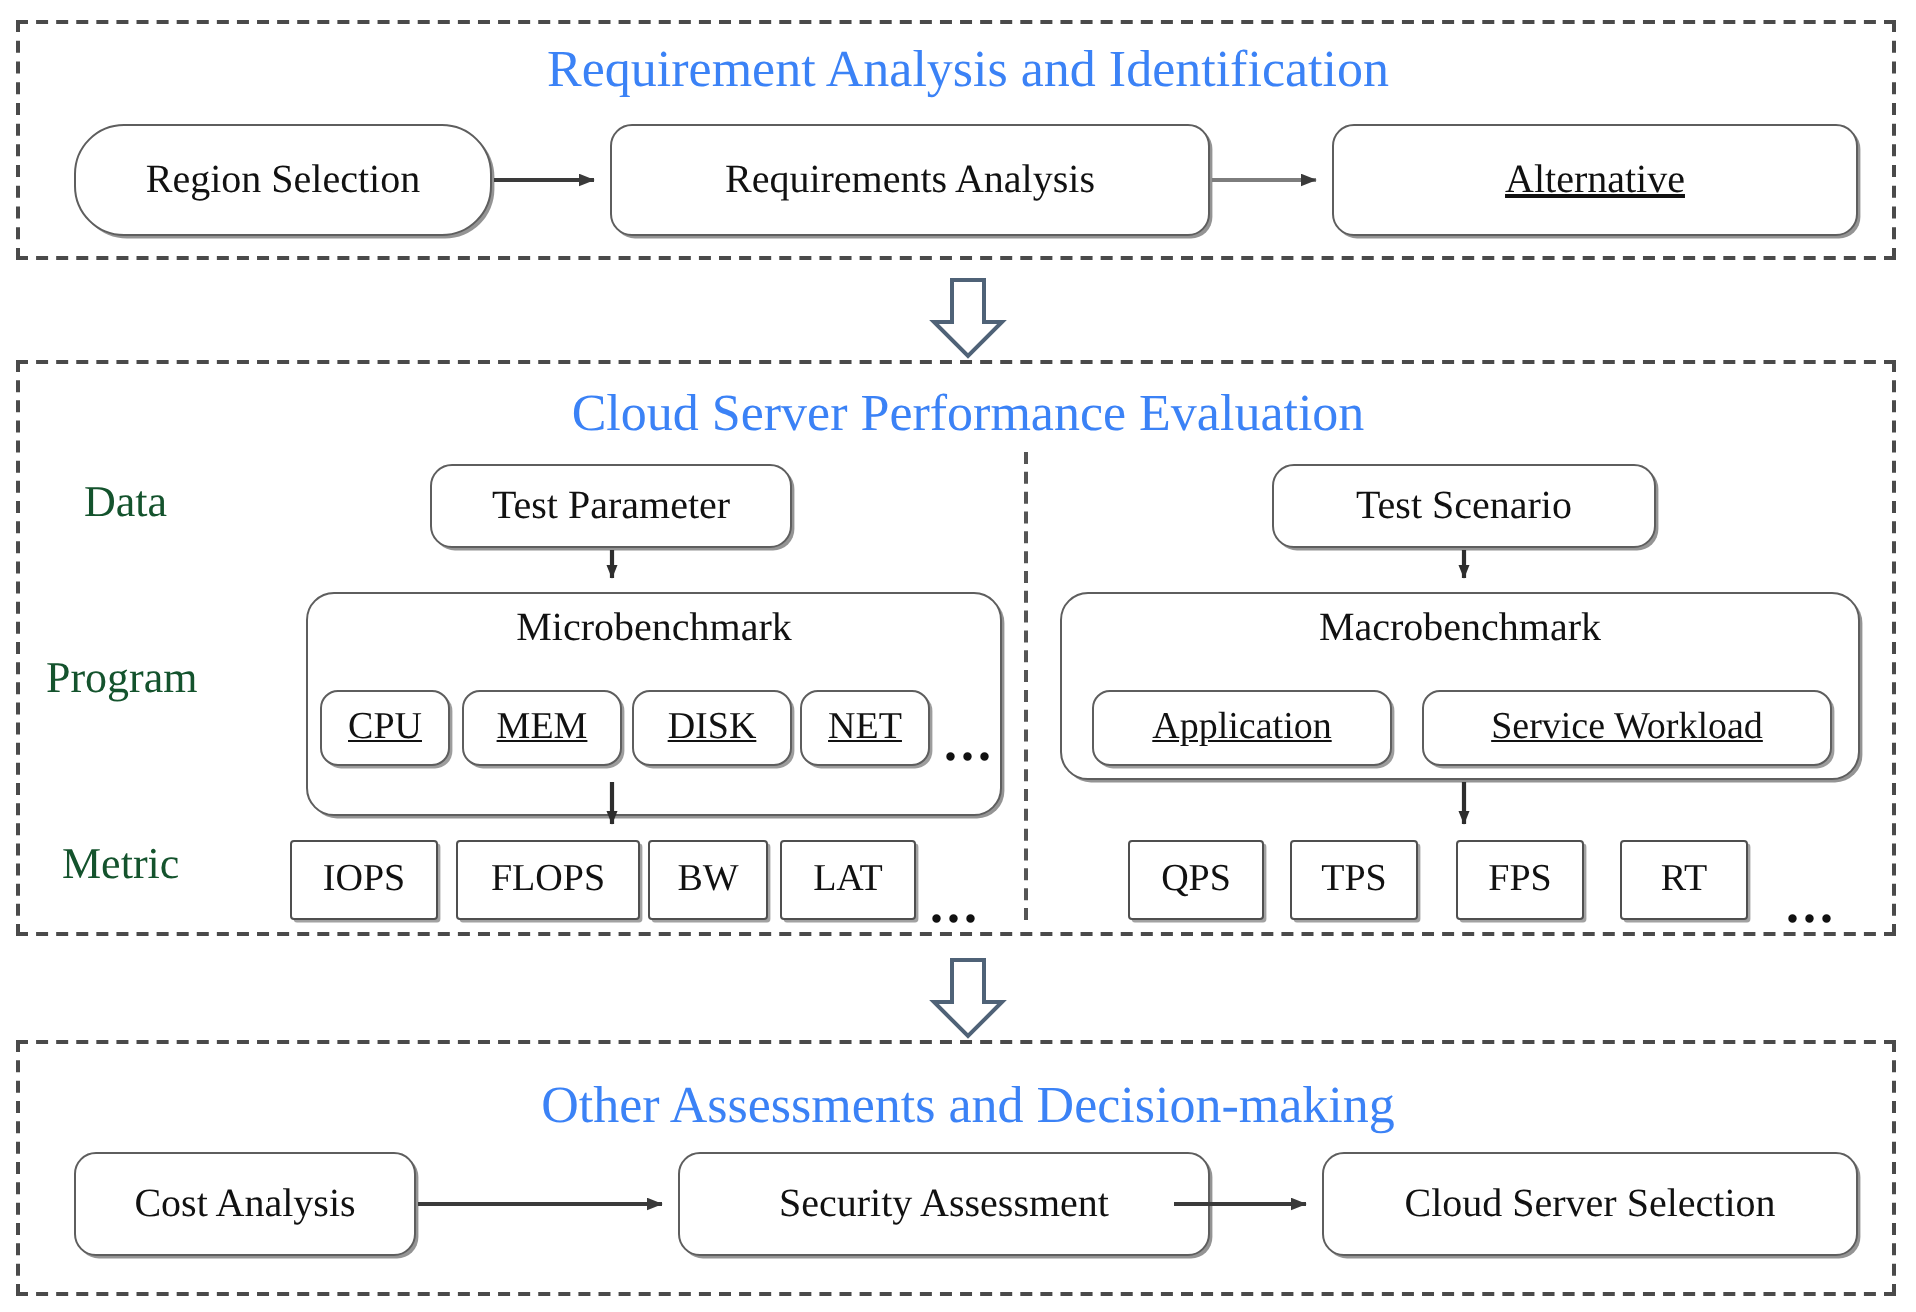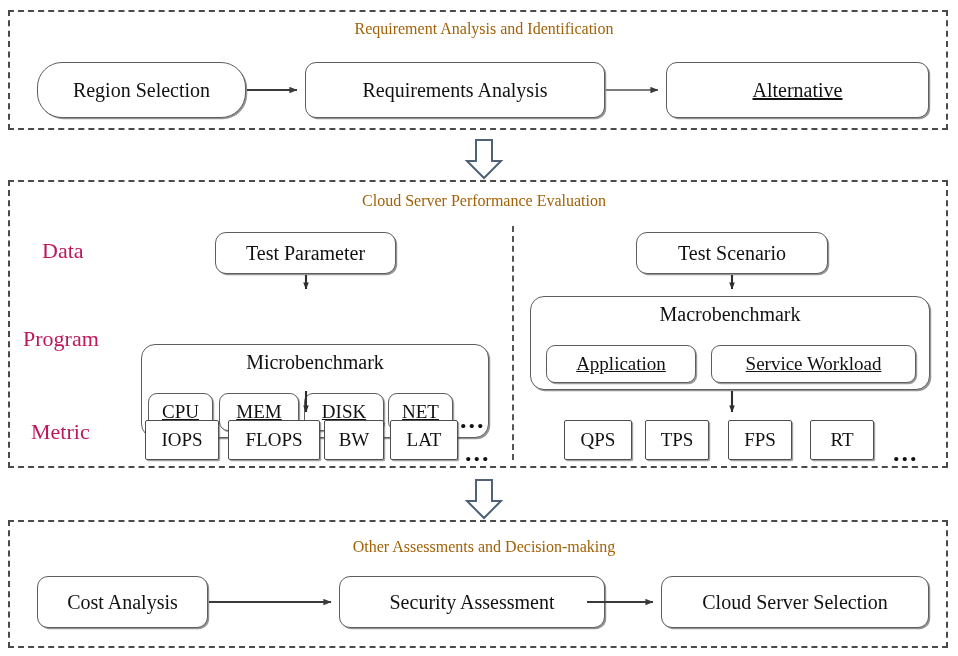--- a/index.html
+++ b/index.html
@@ -11,21 +11,21 @@
   #stage{position:absolute;left:0;top:0;width:958px;height:656px;}
 
   .panel{
     position:absolute;
     border:2px dashed #4a4a4a;
     background:#fff;
     box-sizing:border-box;
   }
   .panel-title{
     position:absolute;left:12px;right:0;text-align:center;
-    font-size:16px;color:#a16207;white-space:nowrap;
+    font-size:26px;color:#3b82f6;white-space:nowrap;
   }
 
   
   .rbox{
     position:absolute;box-sizing:border-box;
     border:1.6px solid #5e5e5e;border-radius:11px;background:#fff;
     display:flex;align-items:center;justify-content:center;
     text-align:center;line-height:1.15;
     box-shadow:1.5px 1.5px 0 -0.3px rgba(60,60,60,.55);
     font-size:20px;color:#111;
@@ -53,21 +53,21 @@
   }
   .chipbox{
     position:absolute;box-sizing:border-box;
     border:1.6px solid #5e5e5e;border-radius:9px;background:#fff;
     display:flex;align-items:center;justify-content:center;
     box-shadow:1.5px 1.5px 0 -0.3px rgba(60,60,60,.5);
     font-size:19px;color:#111;text-decoration:underline;
   }
 
   .rowlabel{
-    position:absolute;font-size:22px;color:#be185d;white-space:nowrap;
+    position:absolute;font-size:22px;color:#14532d;white-space:nowrap;
   }
   .ellipsis{
     position:absolute;font-size:26px;font-weight:700;color:#111;
     letter-spacing:2px;white-space:nowrap;line-height:1;
   }
   .vdivider{
     position:absolute;border-left:2px dashed #555;
   }
   svg.overlay{position:absolute;left:0;top:0;width:958px;height:656px;
     pointer-events:none;overflow:visible;}
@@ -94,21 +94,21 @@
   </div>
 
   <div class="vdivider" style="left:512px;top:226px;height:234px;"></div>
 
   <div class="rowlabel" style="left:42px;top:238px;">Data</div>
   <div class="rowlabel" style="left:23px;top:326px;">Program</div>
   <div class="rowlabel" style="left:31px;top:419px;">Metric</div>
 
   <div class="rbox" style="left:215px;top:232px;width:181px;height:42px;">Test Parameter</div>
 
-  <div class="groupbox" style="left:141px;top:296px;width:348px;height:94px;margin-top:48px;">
+  <div class="groupbox" style="left:153px;top:296px;width:348px;height:112px;">
     <div class="group-title">Microbenchmark</div>
     <div class="chipbox" style="left:6px;top:48px;width:65px;height:38px;">CPU</div>
     <div class="chipbox" style="left:77px;top:48px;width:80px;height:38px;">MEM</div>
     <div class="chipbox" style="left:162px;top:48px;width:80px;height:38px;">DISK</div>
     <div class="chipbox" style="left:246px;top:48px;width:65px;height:38px;">NET</div>
     <div class="ellipsis" style="left:318px;top:62px;">...</div>
   </div>
 
   <div class="sqbox" style="left:145px;top:420px;width:74px;height:40px;">IOPS</div>
   <div class="sqbox" style="left:228px;top:420px;width:92px;height:40px;">FLOPS</div>

